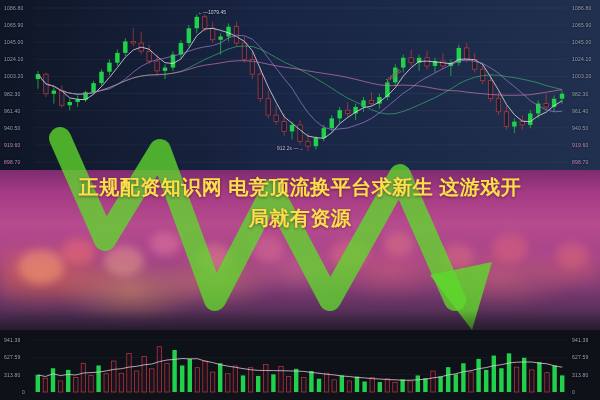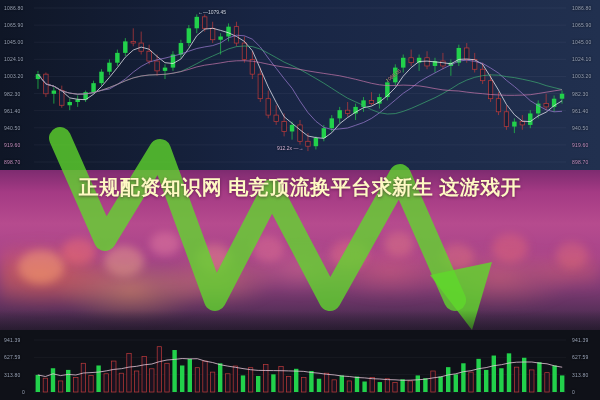--- a/index.html
+++ b/index.html
@@ -56,21 +56,21 @@
   .axis-lbl.dim{color:#c58fc0;}
   .ann{
     position:absolute;font-size:5px;color:#d9b7d9;white-space:nowrap;
     text-shadow:0 0 2px rgba(0,0,0,.8);
   }
   .ann.hi{color:#cfd6e6;}
   .ann.diag{color:#d08a8a;transform:rotate(-38deg);transform-origin:left center;}
   
   #title-block{
     position:absolute;left:0;right:0;top:172px;
-    text-align:center;color:#fef9c3;
+    text-align:center;color:#fde047;
     font-size:20px;font-weight:bold;line-height:1.55;
     text-shadow:0 1px 3px rgba(60,10,50,.55);
     letter-spacing:.5px;
   }
   #title-block .line{display:block;}
   
   #zigzag-arrow{position:absolute;left:0;top:0;width:600px;height:400px;}
 </style>
 </head>
 <body>
@@ -294,20 +294,21 @@
 
   <svg id="zigzag-arrow" viewBox="0 0 600 400">
     <g stroke="#5fd92b" stroke-width="22" fill="none" stroke-linecap="round" stroke-linejoin="round" opacity="0.78">
       <polyline points="60,138 105,240 160,150 215,300 272,190 330,300 400,175 455,300"></polyline>
     </g>
     <polygon points="430,275 492,262 472,330" fill="#5fd92b" opacity="0.80"></polygon>
   </svg>
 
   <div id="title-block">
     <span class="line">正规配资知识网 电竞顶流换平台求新生 这游戏开</span>
+    <span class="line">局就有资源</span>
   </div>
 
   <div class="bg-dark-bottom"></div>
 
   <div class="panel" id="volume-chart">
     <svg width="600" height="70" viewBox="0 0 600 70">
       <rect x="0" y="0" width="600" height="70" fill="#0f1118"></rect>
       <g id="vgrid-g" stroke="rgba(165,175,200,.10)" stroke-width="0.6">
           <line x1="34" x2="566" y1="10" y2="10"></line>
           <line x1="34" x2="566" y1="27.33351745822666" y2="27.33351745822666"></line>

